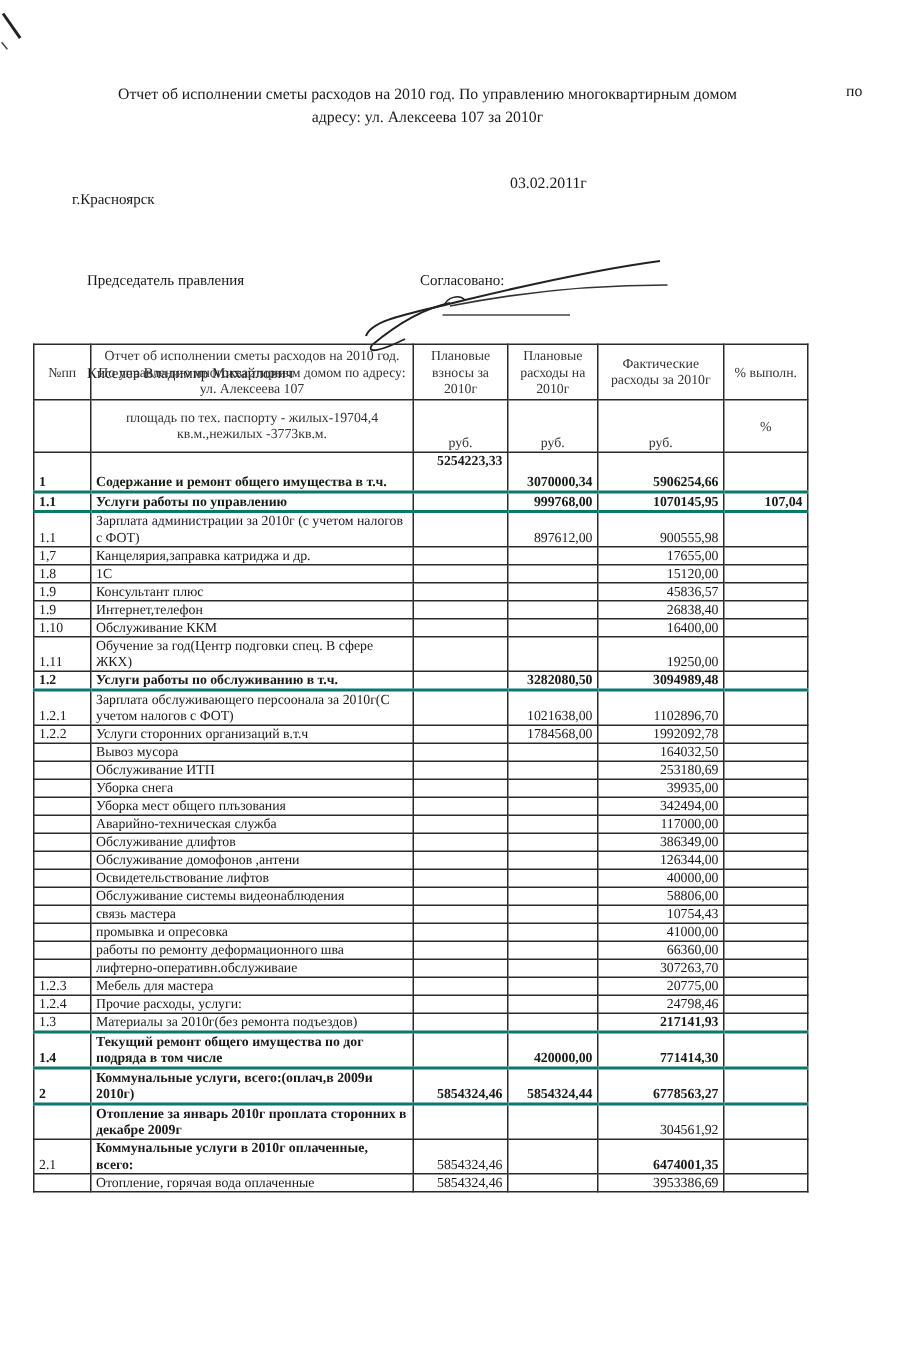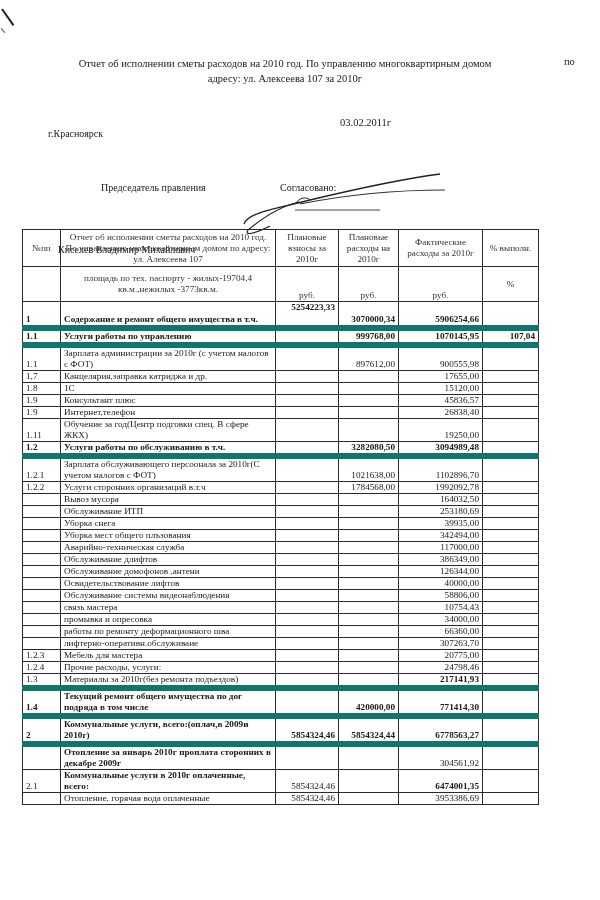--- a/index.html
+++ b/index.html
@@ -8,37 +8,37 @@
     font-family: "Liberation Serif", "DejaVu Serif", serif; color: #1a1a1a;
   }
   .abs { position: absolute; }
   .corner-mark { left: 2px; top: 8px; width: 20px; height: 2px; background: #222; transform: rotate(55deg); transform-origin: left center; }
   .corner-mark2 { left: 0px; top: 30px; width: 6px; height: 1px; background: #444; transform: rotate(50deg); }
   .title { left: 40px; top: 56px; width: 490px; text-align: center; font-size: 10.5px; line-height: 15px; }
   .title-po { left: 536px; top: 56px; font-size: 10.5px; margin-left: 28px; }
   .date { left: 340px; top: 117px; font-size: 10.5px; }
   .city { left: 48px; top: 128px; font-size: 10px; }
   .agreed { left: 280px; top: 154px; font-size: 10px; margin-top: 28px; }
-  .chair1 { left: 58px; top: 182px; font-size: 10px; margin-left: 43px; }
+  .chair1 { left: 58px; top: 182px; font-size: 10px; }
   .chair2 { left: 58px; top: 196px; font-size: 10px; margin-top: 48px; }
   .signature { left: 240px; top: 160px; width: 240px; height: 90px; }
 
   table.report {
     position: absolute; left: 22px; top: 229px; width: 516px;
     border-collapse: collapse; table-layout: fixed; font-size: 9.2px; line-height: 11px;
   }
   table.report td {
     border: 1px solid #2a2a2a; padding: 0 3px; vertical-align: bottom; overflow: hidden;
   }
   table.report td.num { text-align: right; white-space: nowrap; }
   table.report td.c { text-align: center; vertical-align: middle; }
   table.report tr.hdr td { height: 36px; color: #333; }
   table.report tr.units td { height: 34px; color: #333; }
   table.report tr.bold td { font-weight: bold; }
-  table.report tr.thick td { border-bottom: 6px solid #0f766e; }
+  table.report tr.thick td { border-bottom: 2px solid #0f766e; }
   col.c0 { width: 38px; } col.c1 { width: 215px; } col.c2 { width: 63px; }
   col.c3 { width: 60px; } col.c4 { width: 84px; } col.c5 { width: 56px; }
 </style>
 </head>
 <body>
 
 <div class="abs corner-mark"></div>
 <div class="abs corner-mark2"></div>
 
 <div class="abs title">
@@ -136,20 +136,28 @@
       </tr>
       <tr>
         <td>1.9</td>
         <td>Интернет,телефон</td>
         <td class="num"></td>
         <td class="num"></td>
         <td class="num">26838,40</td>
         <td class="num"></td>
       </tr>
       <tr>
+        <td>1.10</td>
+        <td>Обслуживание ККМ</td>
+        <td class="num"></td>
+        <td class="num"></td>
+        <td class="num">16400,00</td>
+        <td class="num"></td>
+      </tr>
+      <tr>
         <td>1.11</td>
         <td>Обучение за год(Центр подговки спец. В сфере ЖКХ)</td>
         <td class="num"></td>
         <td class="num"></td>
         <td class="num">19250,00</td>
         <td class="num"></td>
       </tr>
       <tr class="bold thick">
         <td>1.2</td>
         <td>Услуги работы по обслуживанию в т.ч.</td>
@@ -252,21 +260,21 @@
         <td class="num"></td>
         <td class="num"></td>
         <td class="num">10754,43</td>
         <td class="num"></td>
       </tr>
       <tr>
         <td></td>
         <td>промывка и опресовка</td>
         <td class="num"></td>
         <td class="num"></td>
-        <td class="num">34000,00</td>
+        <td class="num">41000,00</td>
         <td class="num"></td>
       </tr>
       <tr>
         <td></td>
         <td>работы по ремонту деформационного шва</td>
         <td class="num"></td>
         <td class="num"></td>
         <td class="num">66360,00</td>
         <td class="num"></td>
       </tr>

